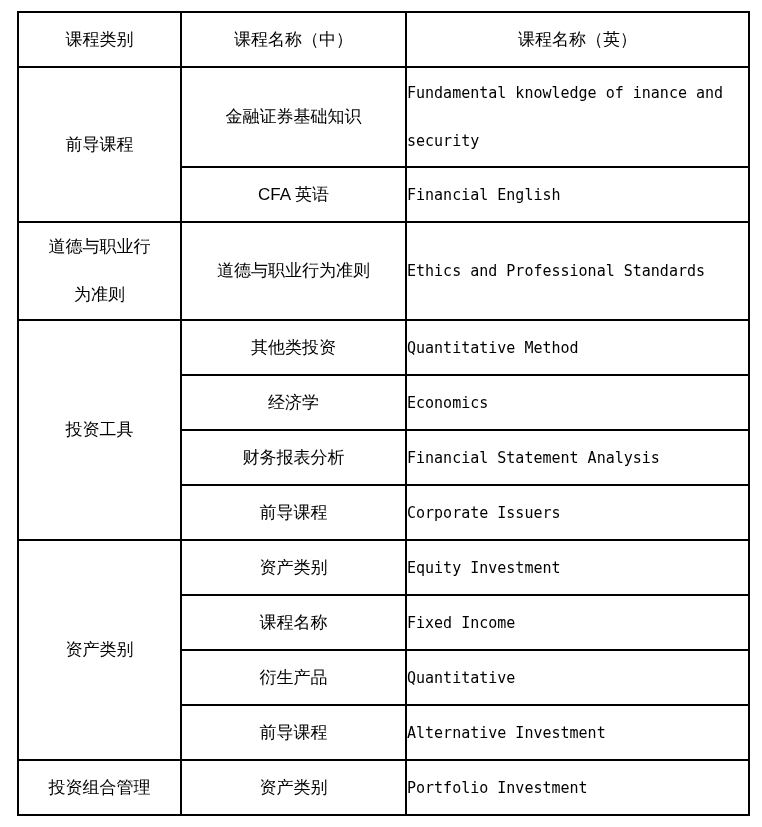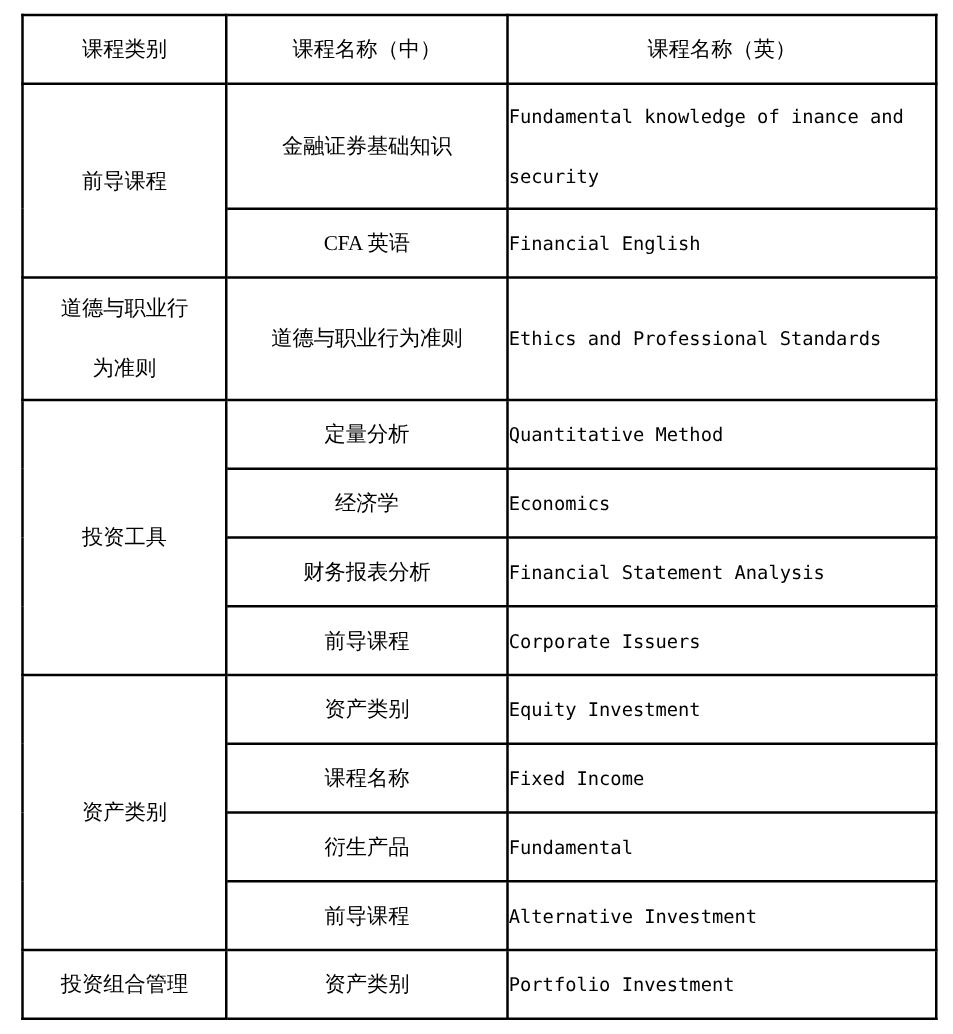--- a/index.html
+++ b/index.html
@@ -28,21 +28,21 @@
   .course-table col.c3 { width: 343px; }
   .course-table th, .course-table td {
     border: 2px solid #000000;
     vertical-align: middle;
     font-weight: normal;
     line-height: 48px;
     padding: 0;
   }
   
   .zh {
-    font-family: Liberation Serif, serif;
+    font-family: Liberation Sans, sans-serif;
     font-size: 17px;
     text-align: center;
   }
   
   .en {
     font-family: "DejaVu Sans Mono", monospace;
     font-size: 15px;
     text-align: left;
     padding-left: 13px;
     padding-right: 8px;
@@ -88,21 +88,21 @@
     </tr>
 
     <tr class="h-ethics">
       <td class="zh cat-narrow">道德与职业行为准则</td>
       <td class="zh">道德与职业行为准则</td>
       <td class="en">Ethics and Professional Standards</td>
     </tr>
 
     <tr class="h-std">
       <td class="zh" rowspan="4">投资工具</td>
-      <td class="zh">定量分析</td>
+      <td class="zh">其他类投资</td>
       <td class="en">Quantitative Method</td>
     </tr>
     <tr class="h-std">
       <td class="zh">经济学</td>
       <td class="en">Economics</td>
     </tr>
     <tr class="h-std">
       <td class="zh">财务报表分析</td>
       <td class="en">Financial Statement Analysis</td>
     </tr>
@@ -115,21 +115,21 @@
       <td class="zh" rowspan="4">资产类别</td>
       <td class="zh">资产类别</td>
       <td class="en">Equity Investment</td>
     </tr>
     <tr class="h-std">
       <td class="zh">课程名称</td>
       <td class="en">Fixed Income</td>
     </tr>
     <tr class="h-std">
       <td class="zh">衍生产品</td>
-      <td class="en">Fundamental</td>
+      <td class="en">Quantitative</td>
     </tr>
     <tr class="h-std">
       <td class="zh">前导课程</td>
       <td class="en">Alternative Investment</td>
     </tr>
 
     <tr class="h-std">
       <td class="zh">投资组合管理</td>
       <td class="zh">资产类别</td>
       <td class="en">Portfolio Investment</td>

